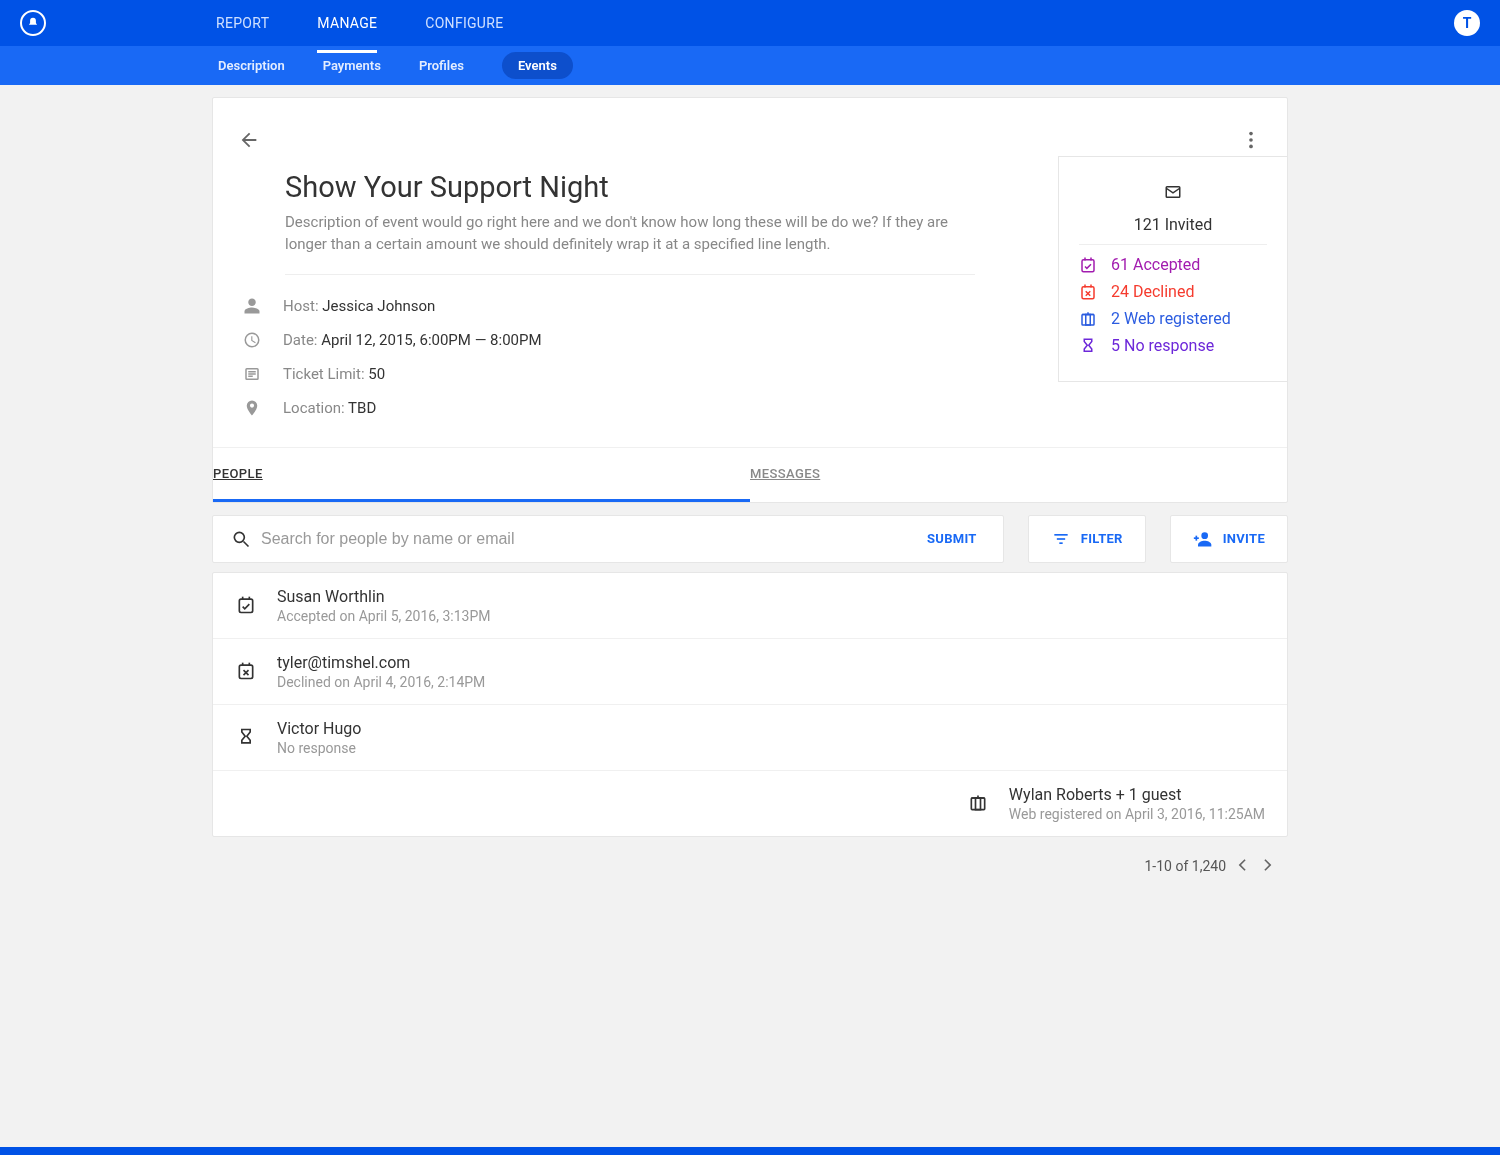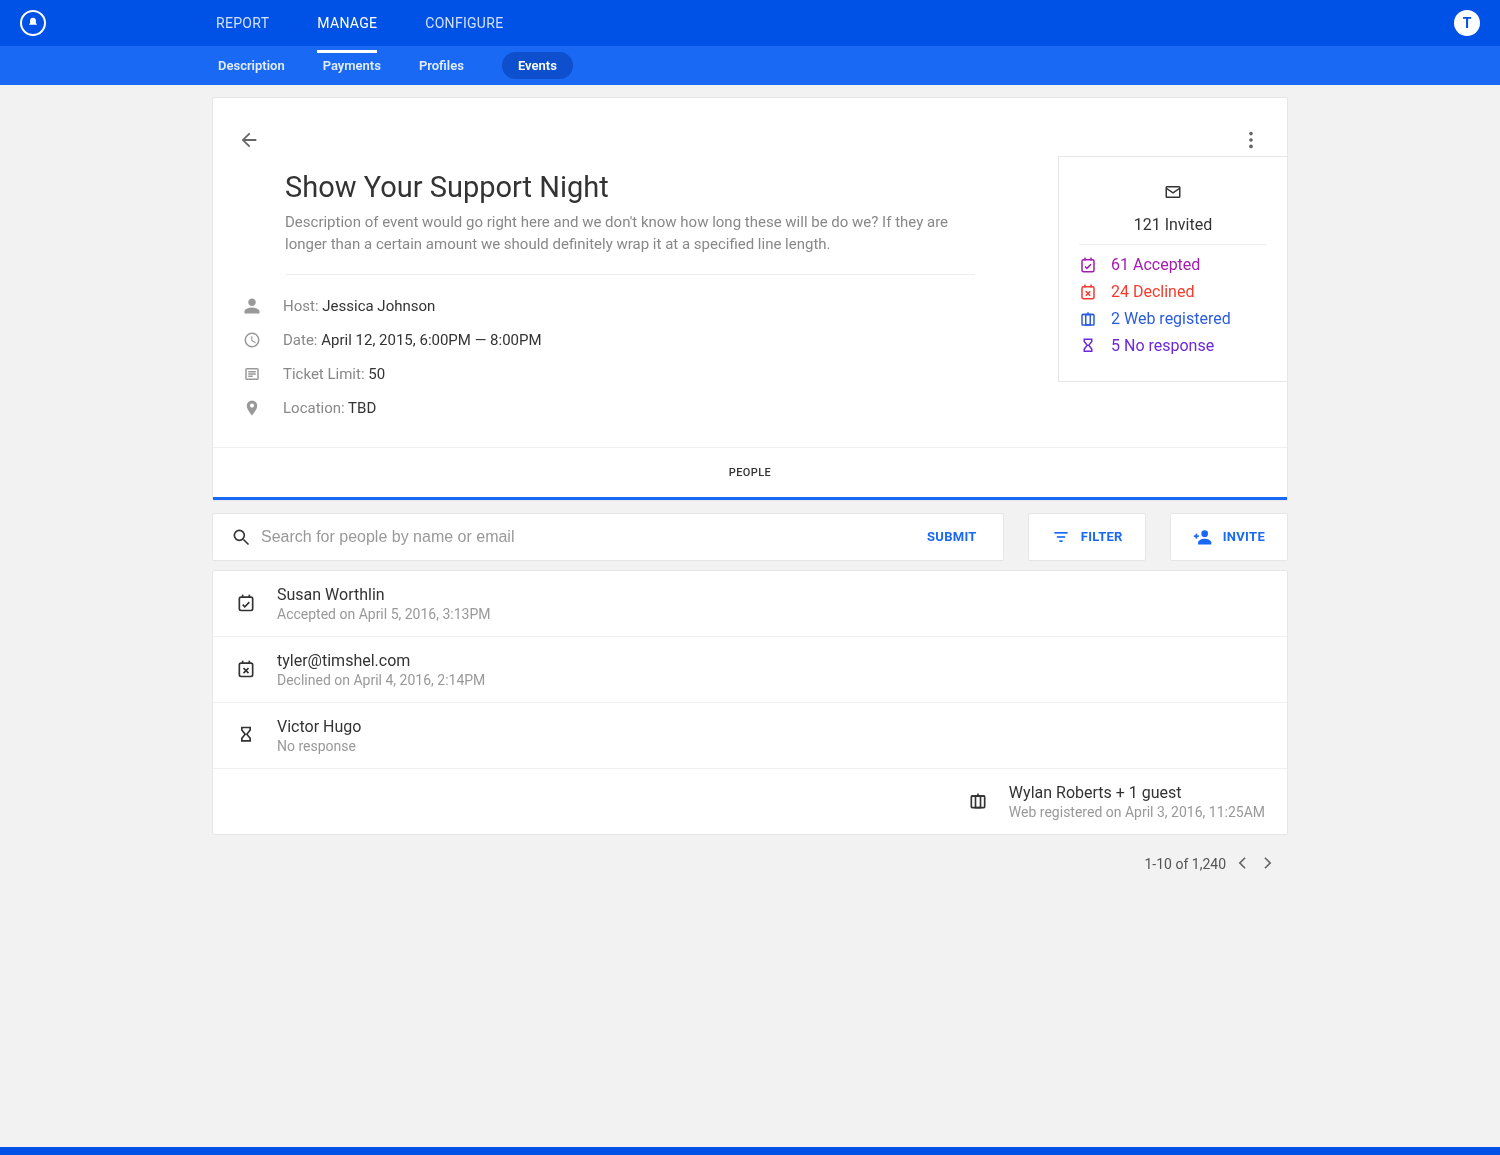--- a/index.html
+++ b/index.html
@@ -118,27 +118,27 @@
   .c-invited { color: #333; flex-direction: column; }
   .c-accepted { color: #a21caf; }
   .c-declined { color: #f53b2e; }
   .c-webreg { color: #2b5ce0; }
   .c-noresp { color: #6d28d9; }
 
   
   .tabs { display: flex; margin-top: 30px; border-top: 1px solid #f0f0f0; }
   .tab {
     flex: 1;
-    text-align: center;
     padding: 18px 0;
-    font-size: 11px;
+    font-size: 13px;
     letter-spacing: 0.4px;
     color: #888;
     cursor: pointer;
     font-weight: 500;
+    text-decoration: underline;
   }
   .tab.active { color: #333; border-bottom: 3px solid #1969f5; }
 
   
   .actions-row { display: flex; gap: 24px; margin-top: 12px; margin-bottom: 9px; }
   .search-box {
     flex: 1;
     background: #fff;
     border: 1px solid #e6e6e6;
     border-radius: 2px;
@@ -378,20 +378,21 @@
       <div class="stats-row c-noresp">
         <svg viewBox="0 0 24 24" style="stroke:#888">
             <use href="#i-hourglass"></use>
           </svg>
         <span>5 No response</span>
       </div>
     </div>
 
     <div class="tabs" style="margin-left:-28px; margin-right:-28px;">
       <div class="tab active">PEOPLE</div>
+      <div class="tab">MESSAGES</div>
     </div>
   </div>
 
   <div class="actions-row">
     <div class="search-box">
       <svg viewBox="0 0 24 24">
           <use href="#i-search"></use>
         </svg>
       <input class="search-input" type="text" placeholder="Search for people by name or email" style="">
       <span class="submit-btn">SUBMIT</span>

